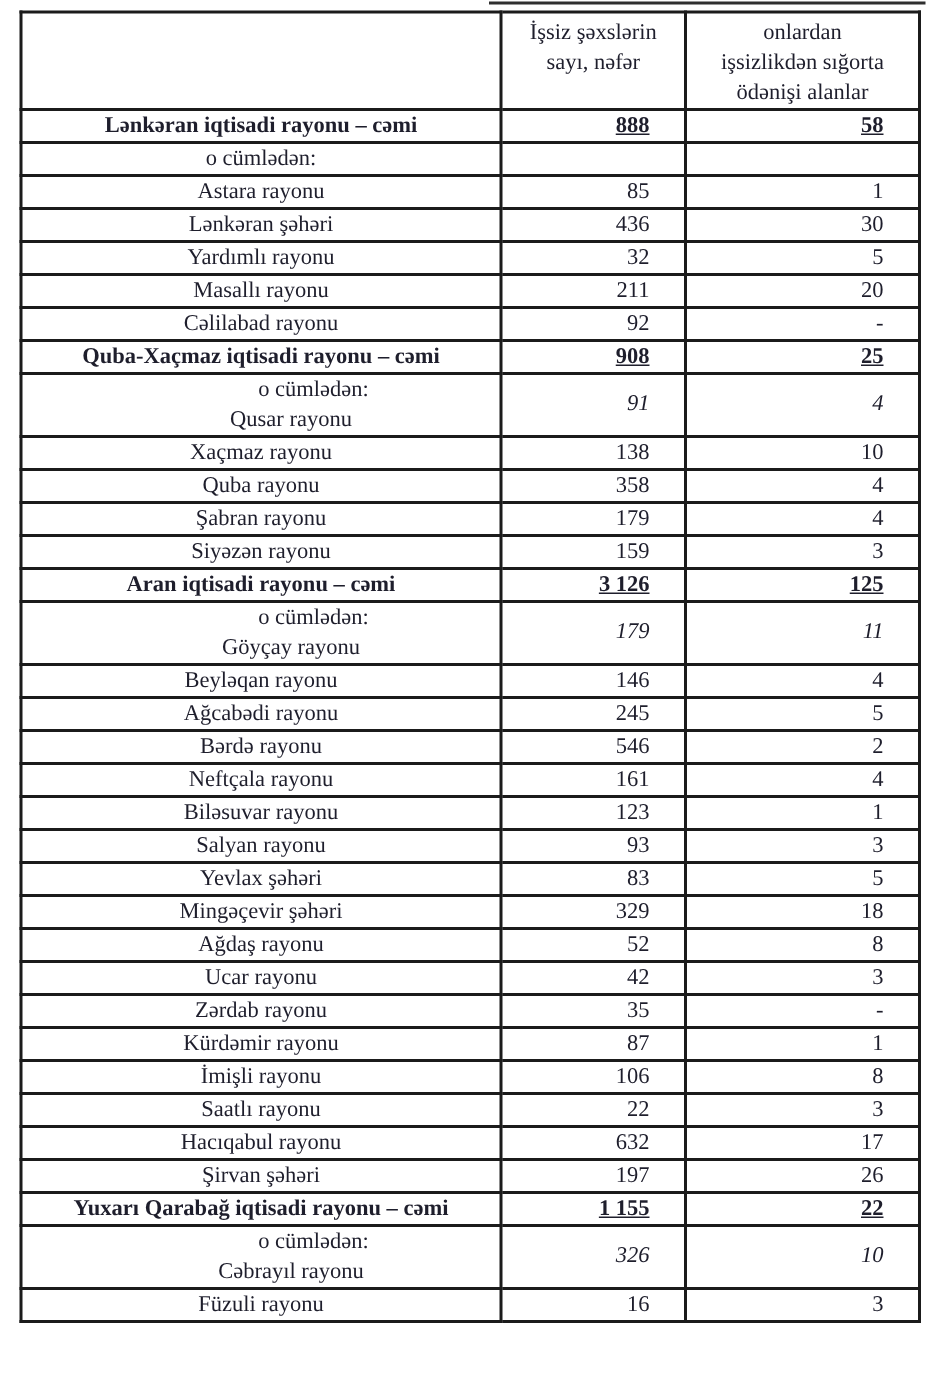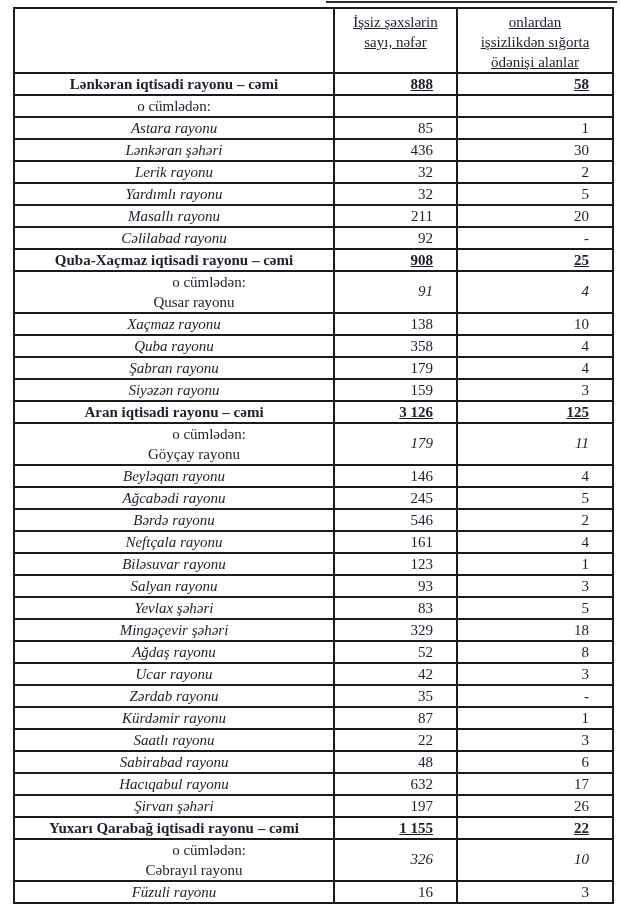--- a/index.html
+++ b/index.html
@@ -33,25 +33,25 @@
   col.c2 { width: 123px; }
   col.c3 { width: 156px; }
 
   tr.header-row td {
     height: 62px;
     text-align: center;
     vertical-align: top;
     padding-top: 3px;
     font-weight: normal;
   }
-  .hdr-line { display: block; text-decoration: underline; }
+  .hdr-line { display: block; }
 
   .cell-name { text-align: center; }
   .name-section { padding-left: 5px; font-weight: bold; }
-  .name-item { padding-left: 40px; font-style: italic; }
+  .name-item { padding-left: 40px; }
   .name-label { padding-left: 70px; }
 
   td.num { text-align: right; padding-right: 23px; }
   tr.row-section td { height: 19px; }
   tr.row-section td.num { font-weight: bold; text-decoration: underline; }
   tr.row-label td, tr.row-item td { height: 19px; }
 
   tr.row-label-item td { height: 40px; vertical-align: bottom; }
   tr.row-label-item td.num { padding-bottom: 11px; font-style: italic; }
   tr.row-label-item .lbl { padding-left: 70px; line-height: 20px; }
@@ -95,25 +95,20 @@
         <td class="cell-name name-item">Astara rayonu</td>
         <td class="num">85</td>
         <td class="num">1</td>
       </tr>
       <tr class="row-item">
         <td class="cell-name name-item">Lənkəran şəhəri</td>
         <td class="num">436</td>
         <td class="num">30</td>
       </tr>
       <tr class="row-item">
-        <td class="cell-name name-item">Lerik rayonu</td>
-        <td class="num">32</td>
-        <td class="num">2</td>
-      </tr>
-      <tr class="row-item">
         <td class="cell-name name-item">Yardımlı rayonu</td>
         <td class="num">32</td>
         <td class="num">5</td>
       </tr>
       <tr class="row-item">
         <td class="cell-name name-item">Masallı rayonu</td>
         <td class="num">211</td>
         <td class="num">20</td>
       </tr>
       <tr class="row-item">
@@ -221,28 +216,28 @@
         <td class="cell-name name-item">Zərdab rayonu</td>
         <td class="num">35</td>
         <td class="num">-</td>
       </tr>
       <tr class="row-item">
         <td class="cell-name name-item">Kürdəmir rayonu</td>
         <td class="num">87</td>
         <td class="num">1</td>
       </tr>
       <tr class="row-item">
+        <td class="cell-name name-item">İmişli rayonu</td>
+        <td class="num">106</td>
+        <td class="num">8</td>
+      </tr>
+      <tr class="row-item">
         <td class="cell-name name-item">Saatlı rayonu</td>
         <td class="num">22</td>
         <td class="num">3</td>
-      </tr>
-      <tr class="row-item">
-        <td class="cell-name name-item">Sabirabad rayonu</td>
-        <td class="num">48</td>
-        <td class="num">6</td>
       </tr>
       <tr class="row-item">
         <td class="cell-name name-item">Hacıqabul rayonu</td>
         <td class="num">632</td>
         <td class="num">17</td>
       </tr>
       <tr class="row-item">
         <td class="cell-name name-item">Şirvan şəhəri</td>
         <td class="num">197</td>
         <td class="num">26</td>

